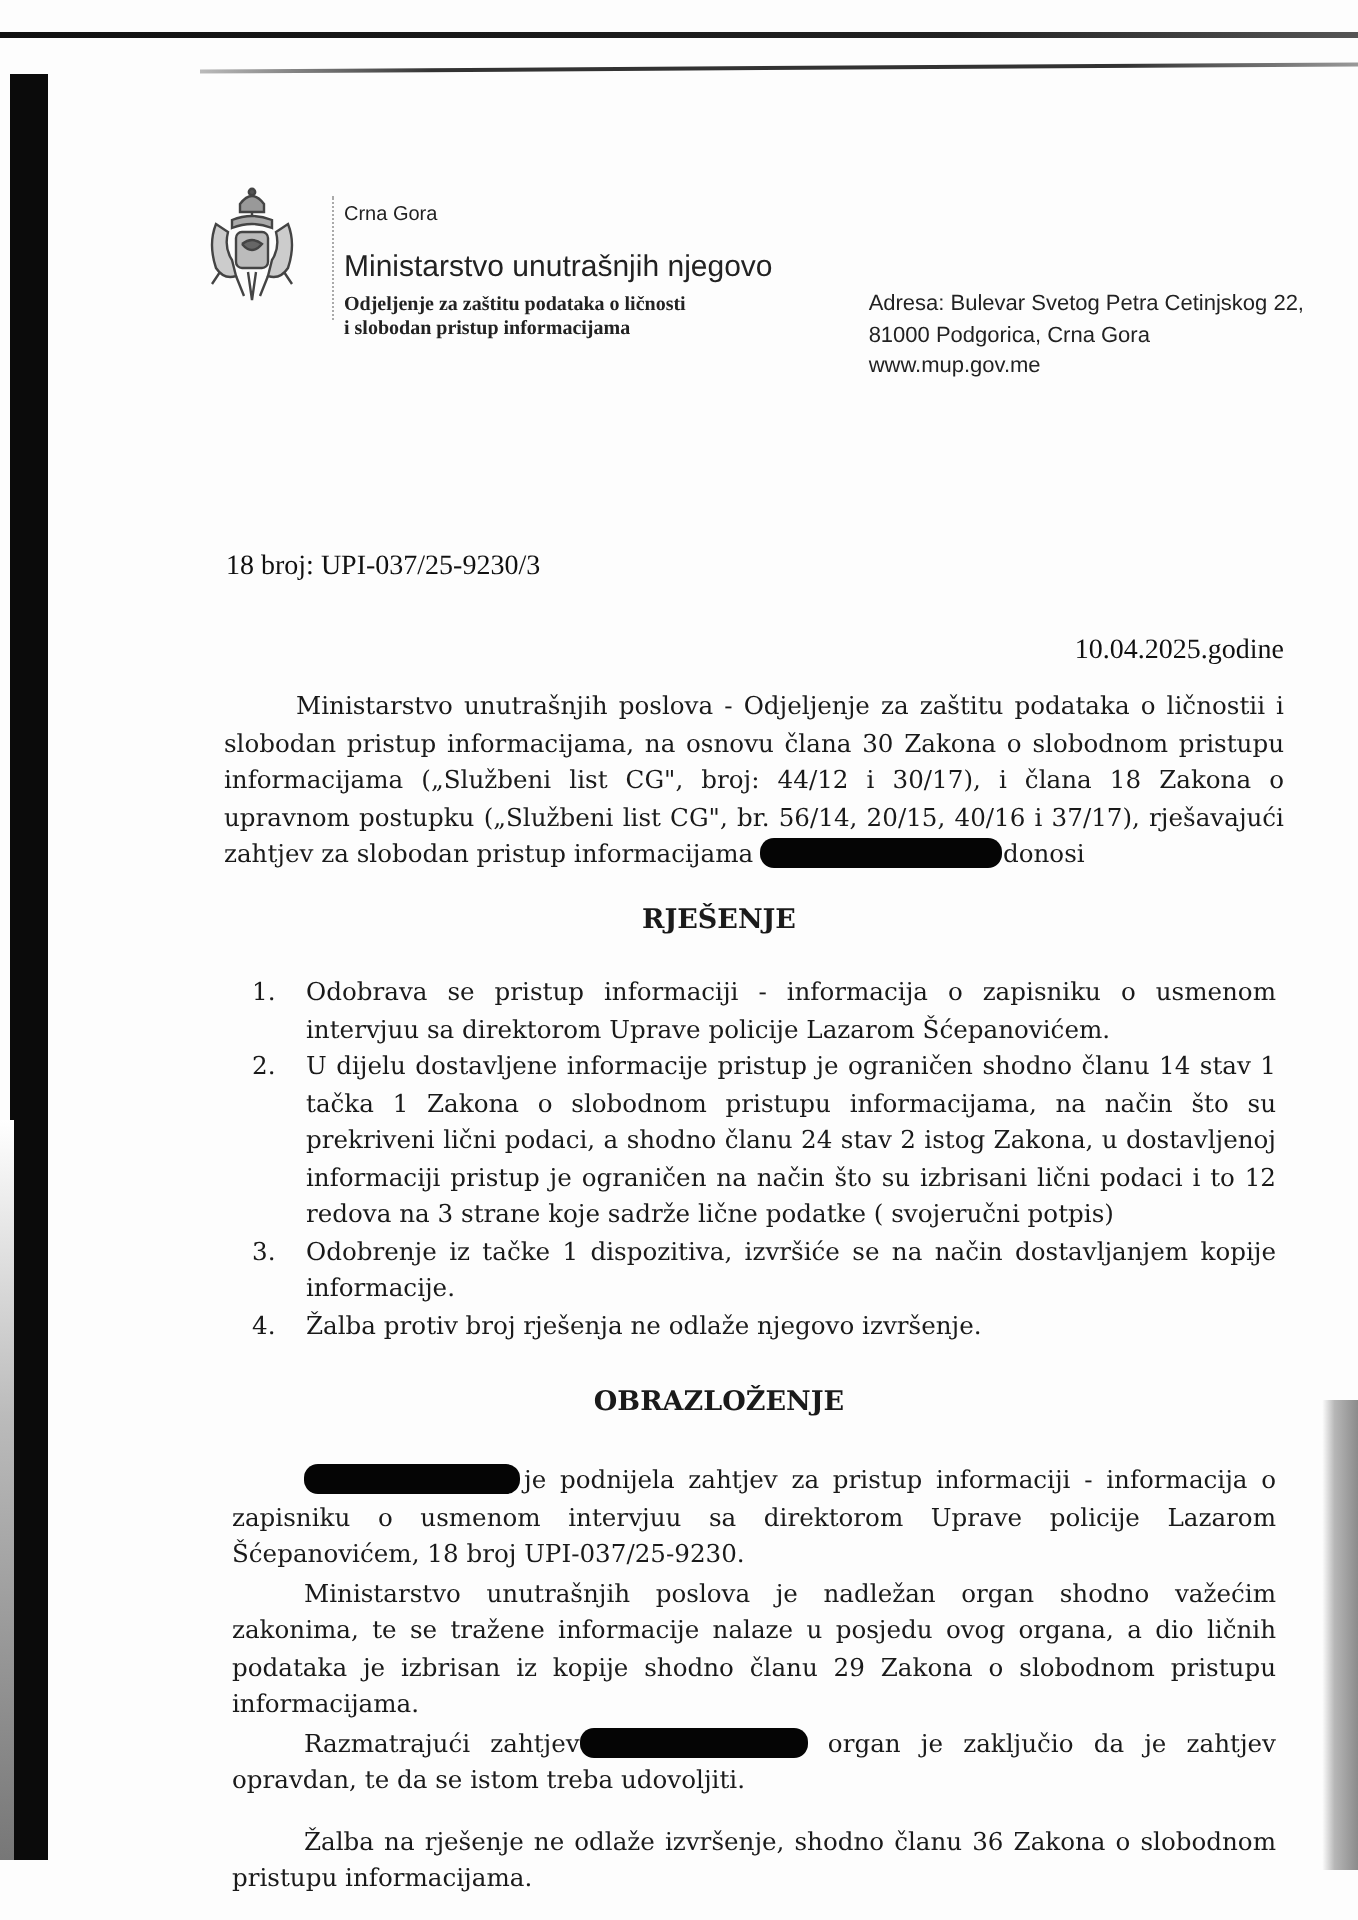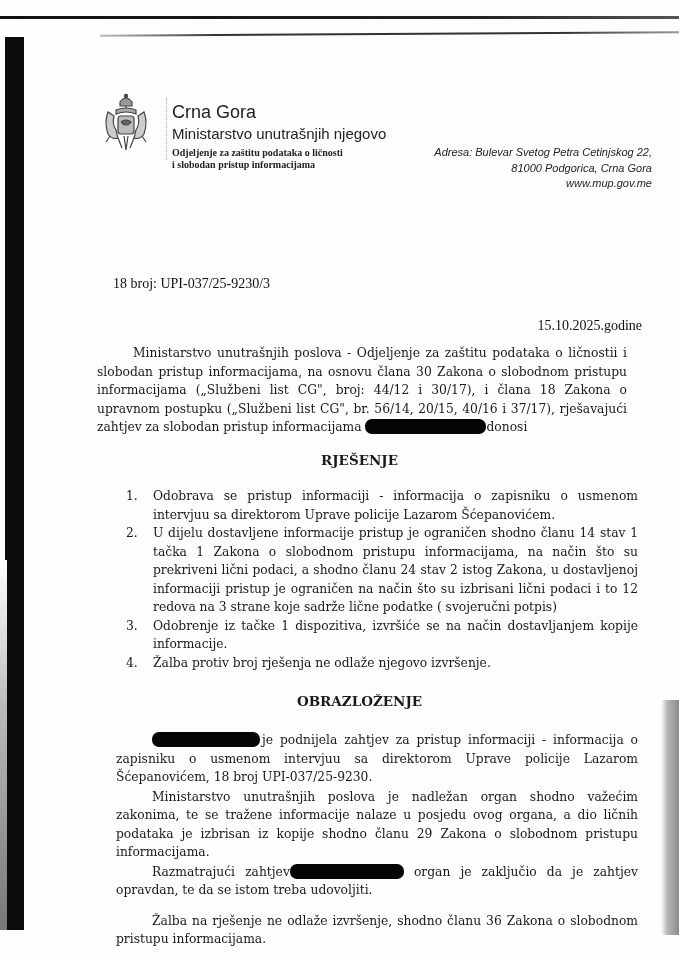--- a/index.html
+++ b/index.html
@@ -33,49 +33,49 @@
     }
 
     .header { position: absolute; left: 102px; top: 92px; }
     .emblem { position: absolute; left: 0; top: 0; width: 48px; height: 64px; }
     .header-divider {
       position: absolute; left: 64px; top: 6px; width: 1px; height: 62px;
       border-left: 1px dotted #aaa;
     }
     .org-country {
       position: absolute; left: 70px; top: 10px; white-space: nowrap;
-      font-family: "Liberation Sans", sans-serif; font-size: 18px; color: #222;
+      font-family: "Liberation Sans", sans-serif; font-size: 10px; color: #222;
     }
     .org-ministry {
       position: absolute; left: 70px; top: 33px; white-space: nowrap;
       font-family: "Liberation Sans", sans-serif; font-size: 15px; color: #222;
     }
     .org-dept {
       position: absolute; left: 70px; top: 55px; white-space: nowrap;
       font-family: "Liberation Serif", serif; font-weight: bold; font-size: 10px; line-height: 12px; color: #222;
     }
 
     .address {
-      position: absolute; right: 27px; top: 145px; text-align: right;
-      font-family: "Liberation Sans", sans-serif; font-size: 11px; line-height: 15.5px; color: #222; font-style: italic;
+      position: absolute; right: 27px; top: 145px; 
+      font-family: "Liberation Sans", sans-serif; font-size: 11px; line-height: 15.5px; color: #222;
     }
 
     .ref-number {
       position: absolute; left: 113px; top: 276px; white-space: nowrap;
       font-family: "Liberation Serif", serif; font-size: 14px; color: #111;
     }
     .date {
       position: absolute; right: 37px; top: 318px; white-space: nowrap;
       font-family: "Liberation Serif", serif; font-size: 14px; color: #111;
     }
 
     .body-text { font-size: 12.3px; line-height: 18.5px; color: #1a1a1a; }
 
     .intro {
-      position: absolute; left: 97px; top: 344px; width: 530px; text-align: justify;
+      position: absolute; left: 112px; top: 344px; width: 530px; text-align: justify;
     }
     .indent { display: inline-block; width: 36px; }
 
     .redacted {
       display: inline-block; background: #050505; border-radius: 7px;
       vertical-align: -3px; height: 15px;
     }
 
     .section-title {
       position: absolute; left: 0; width: 679px; text-align: center;
@@ -132,21 +132,21 @@
   </div>
 </div>
 
 <div class="address">
   <div>Adresa: Bulevar Svetog Petra Cetinjskog 22,</div>
   <div>81000 Podgorica, Crna Gora</div>
   <div>www.mup.gov.me</div>
 </div>
 
 <div class="ref-number">18 broj: UPI-037/25-9230/3</div>
-<div class="date">15.10.2025.godine</div>
+<div class="date">10.04.2025.godine</div>
 
 <div class="intro body-text"><span class="indent"></span><span>Ministarstvo unutrašnjih poslova - Odjeljenje za zaštitu podataka o ličnostii i slobodan pristup informacijama, na osnovu člana 30 Zakona o slobodnom pristupu informacijama („Službeni list CG", broj: 44/12 i 30/17), i člana 18 Zakona o upravnom postupku („Službeni list CG", br. 56/14, 20/15, 40/16 i 37/17), rješavajući zahtjev za slobodan pristup informacijama </span><span class="redacted" style="width:121px;"></span><span>donosi</span></div>
 
 <div class="section-title title-rjesenje">RJEŠENJE</div>
 
 <ul class="decision-list body-text">
   <li><span class="num">1.</span><span>Odobrava  se pristup informaciji - informacija o zapisniku o usmenom intervjuu sa direktorom Uprave policije Lazarom Šćepanovićem.</span></li>
   <li><span class="num">2.</span><span>U dijelu dostavljene informacije pristup je ograničen shodno članu 14 stav 1 tačka 1 Zakona o slobodnom pristupu informacijama, na način što su prekriveni lični podaci, a shodno članu 24 stav 2 istog Zakona, u dostavljenoj informaciji pristup je ograničen na način što su izbrisani lični podaci i to 12 redova na 3 strane koje sadrže lične podatke ( svojeručni potpis)</span></li>
   <li><span class="num">3.</span><span>Odobrenje iz tačke 1 dispozitiva, izvršiće se na način dostavljanjem kopije informacije.</span></li>
   <li><span class="num">4.</span><span>Žalba protiv broj rješenja ne odlaže njegovo izvršenje.</span></li>

